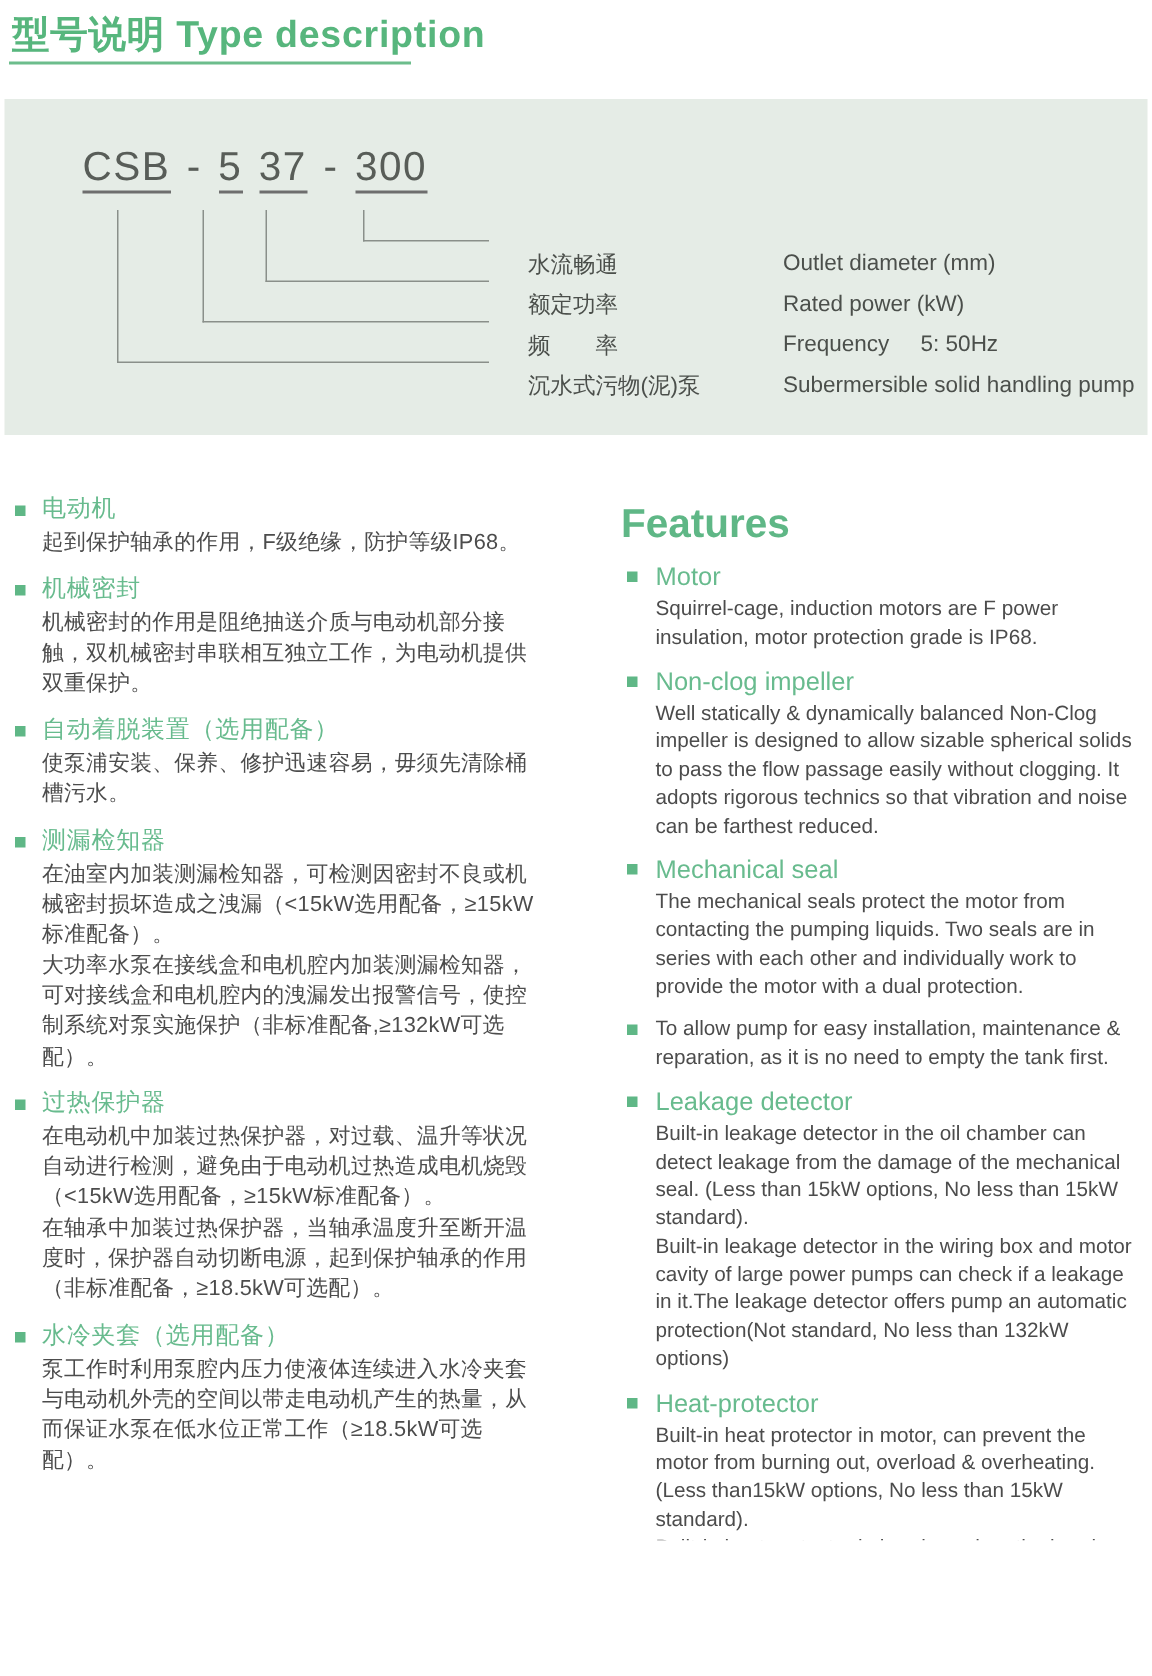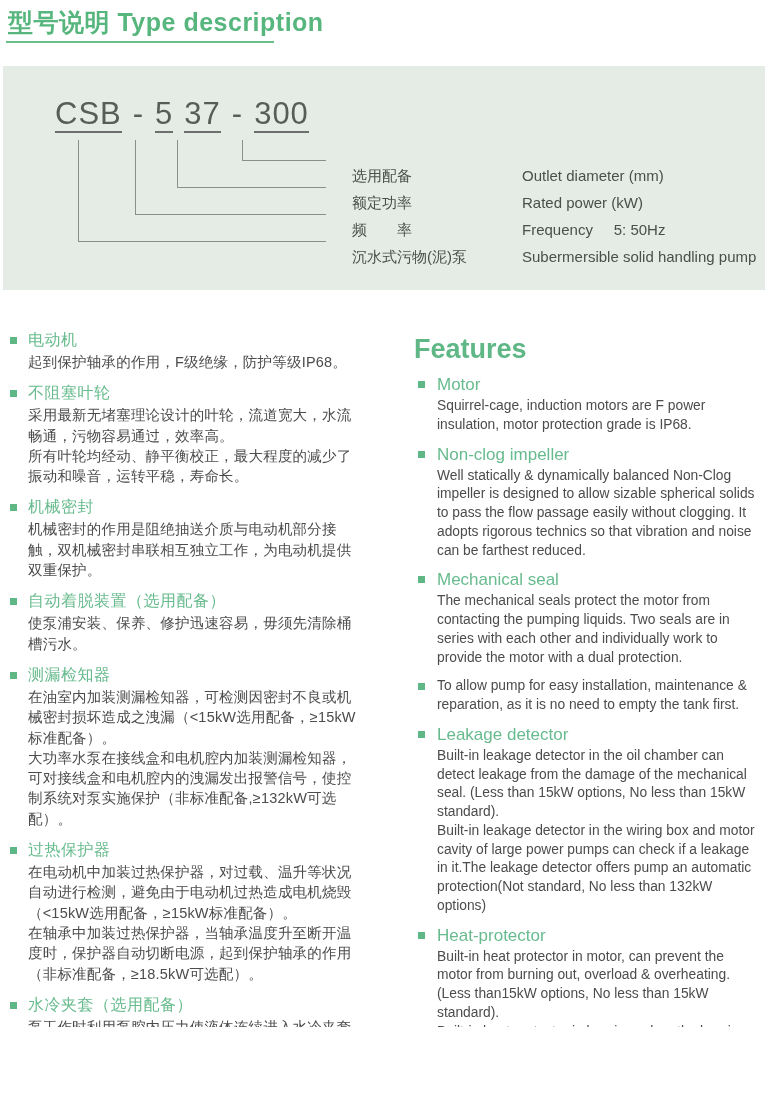--- a/index.html
+++ b/index.html
@@ -23,21 +23,21 @@
     border-top:2px solid #6cbd8c;
   }
   
   .type-box{
     position:absolute;left:3px;top:66px;width:762px;height:224px;
     background:#e5ece6;
   }
   .model-row{
     position:absolute;left:52px;top:32px;
     display:flex;gap:11px;
-    font-size:31px;line-height:1;color:#585d58;letter-spacing:1px;
+    font-size:27px;line-height:1;color:#585d58;letter-spacing:1px;
     font-weight:500;
   }
   .model-row .seg{display:inline-block;padding-bottom:2px;}
   .model-row .seg.u{border-bottom:2px solid #6e6e6e;}
   .connector{
     position:absolute;
     border-left:1px solid #8a8f8a;
     border-bottom:1px solid #8a8f8a;
   }
   .c1{left:75px;top:74px;width:247px;height:101px;}
@@ -97,45 +97,39 @@
       <span class="seg">-</span>
       <span class="seg u">300</span>
     </div>
 
     <div class="connector c1"></div>
     <div class="connector c2"></div>
     <div class="connector c3"></div>
     <div class="connector c4"></div>
 
     <div class="diag-row r1">
-      <span class="cn">选用配备</span><span class="en">Outlet diameter (mm)</span>
+      <span class="cn">水流畅通</span><span class="en">Outlet diameter (mm)</span>
     </div>
     <div class="diag-row r2">
       <span class="cn">额定功率</span><span class="en">Rated power (kW)</span>
     </div>
     <div class="diag-row r3">
       <span class="cn">频　　率</span><span class="en">Frequency     5: 50Hz</span>
     </div>
     <div class="diag-row r4">
       <span class="cn">沉水式污物(泥)泵</span><span class="en">Subermersible solid handling pump</span>
     </div>
   </div>
 
   <div class="col col-cn">
 
     <div class="feat">
       <span class="bullet"></span>
       <div class="ttl">电动机</div>
       <div class="bod">起到保护轴承的作用，F级绝缘，防护等级IP68。</div>
-    </div>
-    <div class="feat">
-      <span class="bullet"></span>
-      <div class="ttl">不阻塞叶轮</div>
-      <div class="bod">采用最新无堵塞理论设计的叶轮，流道宽大，水流畅通，污物容易通过，效率高。
-所有叶轮均经动、静平衡校正，最大程度的减少了振动和噪音，运转平稳，寿命长。</div>
     </div>
     <div class="feat">
       <span class="bullet"></span>
       <div class="ttl">机械密封</div>
       <div class="bod">机械密封的作用是阻绝抽送介质与电动机部分接触，双机械密封串联相互独立工作，为电动机提供双重保护。</div>
     </div>
     <div class="feat">
       <span class="bullet"></span>
       <div class="ttl">自动着脱装置（选用配备）</div>
       <div class="bod">使泵浦安装、保养、修护迅速容易，毋须先清除桶槽污水。</div>

